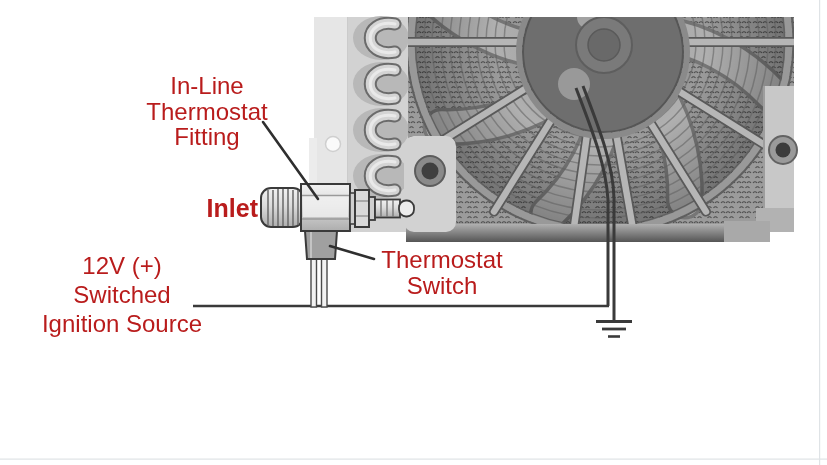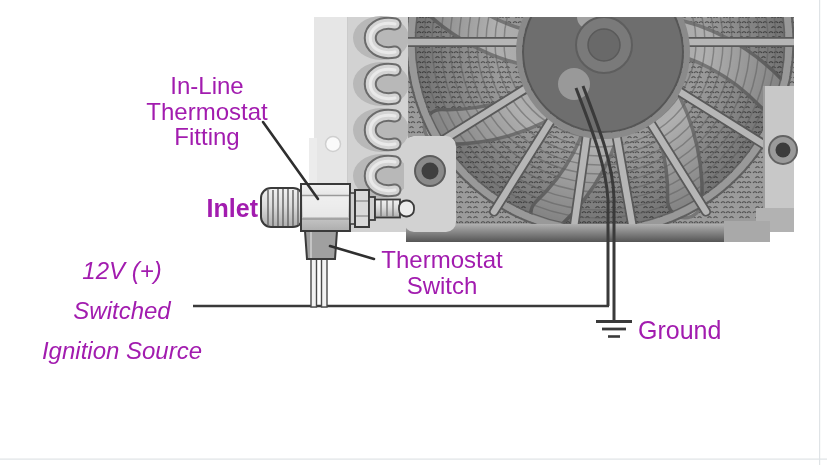--- a/index.html
+++ b/index.html
@@ -1,24 +1,24 @@
 <!DOCTYPE html>
 <html><head>
 <meta charset="utf-8">
 <style>
   html,body{margin:0;padding:0;background:#ffffff;}
   .stage{
     position:relative;width:827px;height:465px;background:#ffffff;overflow:hidden;
     font-family:"Liberation Sans",sans-serif;color:#231f20;
   }
   .stage svg{position:absolute;left:0;top:0;}
-  .lbl{position:absolute;white-space:pre-line;color:#a21caf;z-index:5;}
+  .lbl{position:absolute;white-space:pre-line;color:#b91c1c;z-index:5;}
   .lbl-fitting{left:118px;top:73px;width:178px;text-align:center;font-size:24px;line-height:25.5px;}
   .lbl-inlet{left:166px;top:194px;width:92px;text-align:right;font-size:25px;font-weight:bold;}
-  .lbl-power{left:12px;top:251px;width:220px;text-align:center;font-size:24px;line-height:40px;font-style:italic;}
+  .lbl-power{left:12px;top:251px;width:220px;text-align:center;font-size:24px;line-height:29px;}
   .lbl-switch{left:358px;top:247px;width:168px;text-align:center;font-size:24px;line-height:26px;}
   .lbl-ground{left:638px;top:316px;font-size:25px;}
   .lbl-disclaimer{left:94px;top:359px;width:650px;text-align:center;font-size:30px;line-height:40px;}
 </style>
 </head>
 <body>
 
 <div class="stage">
 
   <svg width="827" height="465" viewBox="0 0 827 465">
@@ -253,15 +253,14 @@
 
   <div class="lbl lbl-fitting">In-Line
 Thermostat
 Fitting</div>
   <div class="lbl lbl-inlet">Inlet</div>
   <div class="lbl lbl-power">12V (+)
 Switched
 Ignition Source</div>
   <div class="lbl lbl-switch">Thermostat
 Switch</div>
-  <div class="lbl lbl-ground">Ground</div>
 
 </div>
 
 </body></html>

